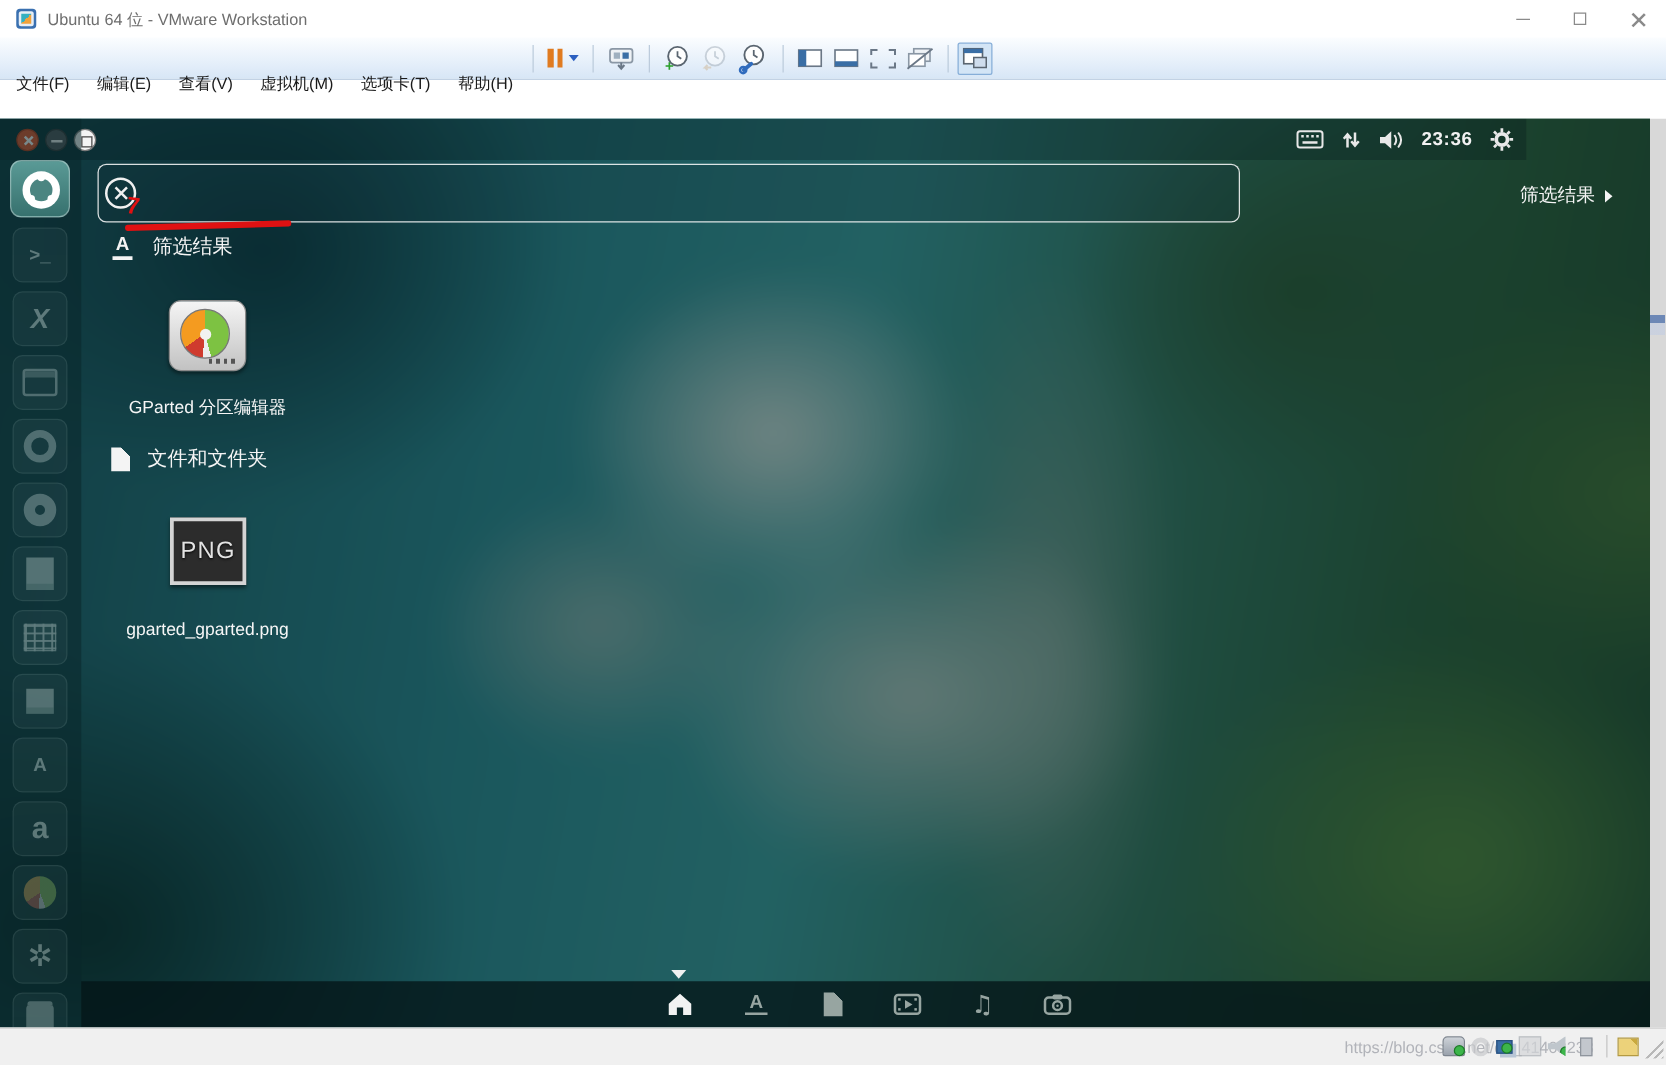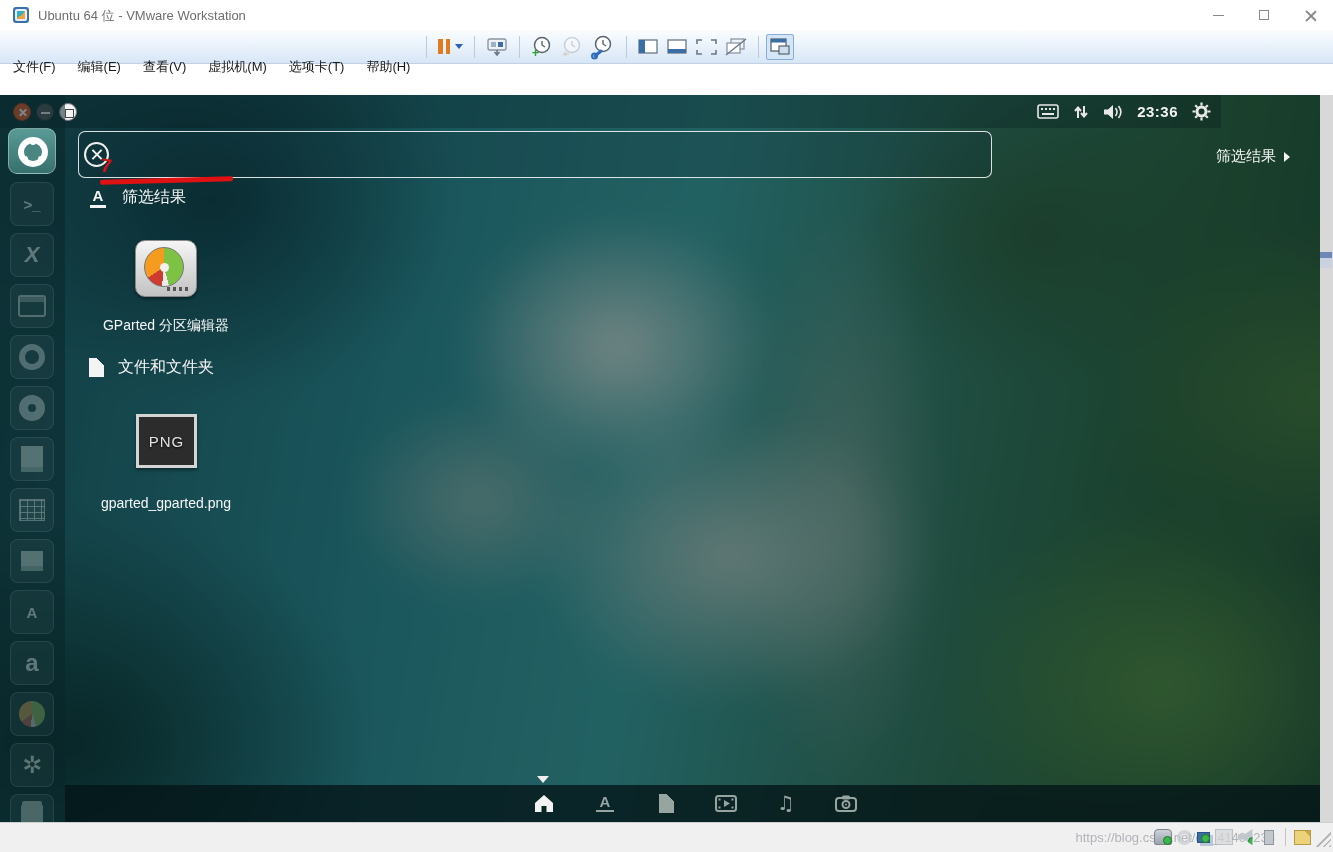--- a/index.html
+++ b/index.html
@@ -128,21 +128,21 @@
       background:linear-gradient(#f5f5f5,#c2c2c2); border:1px solid #8a8a8a; box-shadow:0 2px 3px rgba(0,0,0,.4); }
   .gp-pie { position:absolute; left:8px; top:6px; width:40px; height:40px; border-radius:50%;
       background:conic-gradient(#7dc242 0 165deg,#ececec 165deg 186deg,#cf3b2e 186deg 236deg,#f49b20 236deg 360deg);
       border:1px solid #777; }
   .gp-pie::after { content:""; position:absolute; left:15px; top:15px; width:9px; height:9px; border-radius:50%; background:#f2f2f2; }
   .gp-vents { position:absolute; right:7px; bottom:5px; width:22px; height:4px;
       background:repeating-linear-gradient(90deg,#555 0 3px,transparent 3px 6px); }
 
   .png-thumb { position:absolute; left:136px; top:319px; width:61px; height:54px; background:#2c2c2c;
       border:3px solid #d4d4d4; box-shadow:0 2px 3px rgba(0,0,0,.45); display:flex; align-items:center; justify-content:center; }
-  .png-thumb span { color:#e3e3e3; font-size:15px; letter-spacing:1px; text-shadow:0 1px 2px #000;
+  .png-thumb span { color:#e3e3e3; font-size:19px; letter-spacing:1px; text-shadow:0 1px 2px #000;
       border:0; background:linear-gradient(#555 0,transparent 0); }
 
   
   .dock { position:absolute; left:65px; bottom:0; width:1255px; height:37px; background:rgba(4,21,23,.78);
       display:flex; align-items:center; }
   .dock-collapse { position:absolute; left:537px; bottom:39px; width:0; height:0;
       border-left:6px solid transparent; border-right:6px solid transparent; border-top:7px solid #f0f0f0; }
   .lens { position:absolute; width:26px; height:26px; top:5px; display:flex; align-items:center; justify-content:center; color:#97a5a1; }
   .lens svg { display:block; }
   .apps-lens { position:relative; width:18px; height:18px; font-weight:bold; font-size:15px; line-height:15px; text-align:center; color:#97a5a1; }

